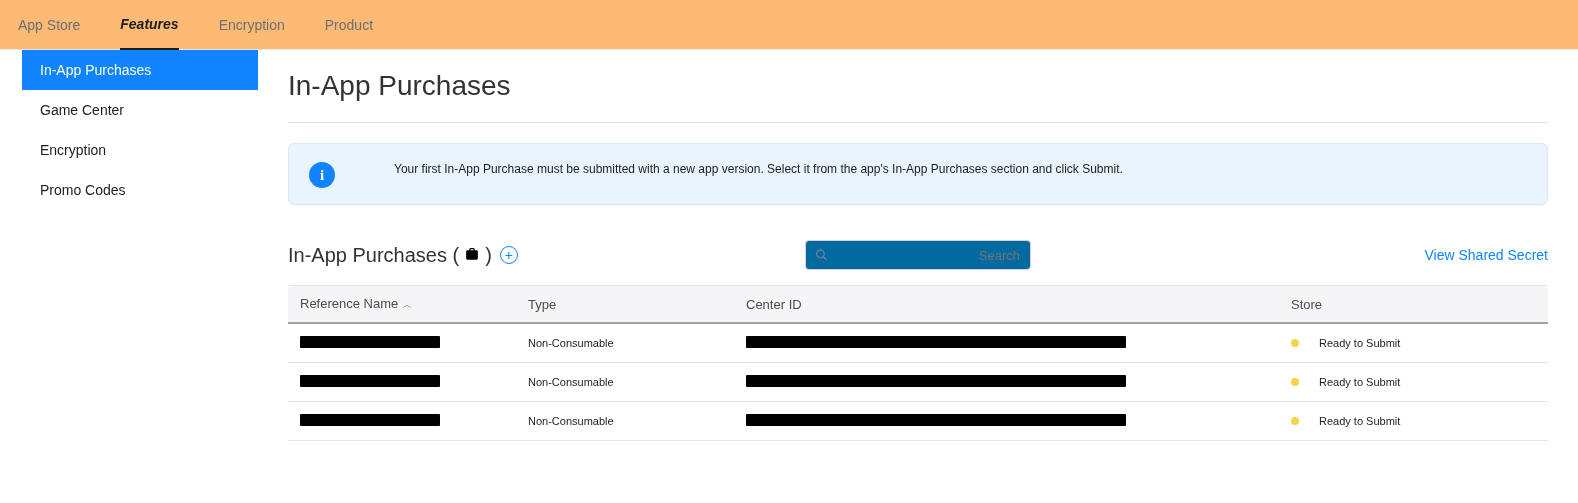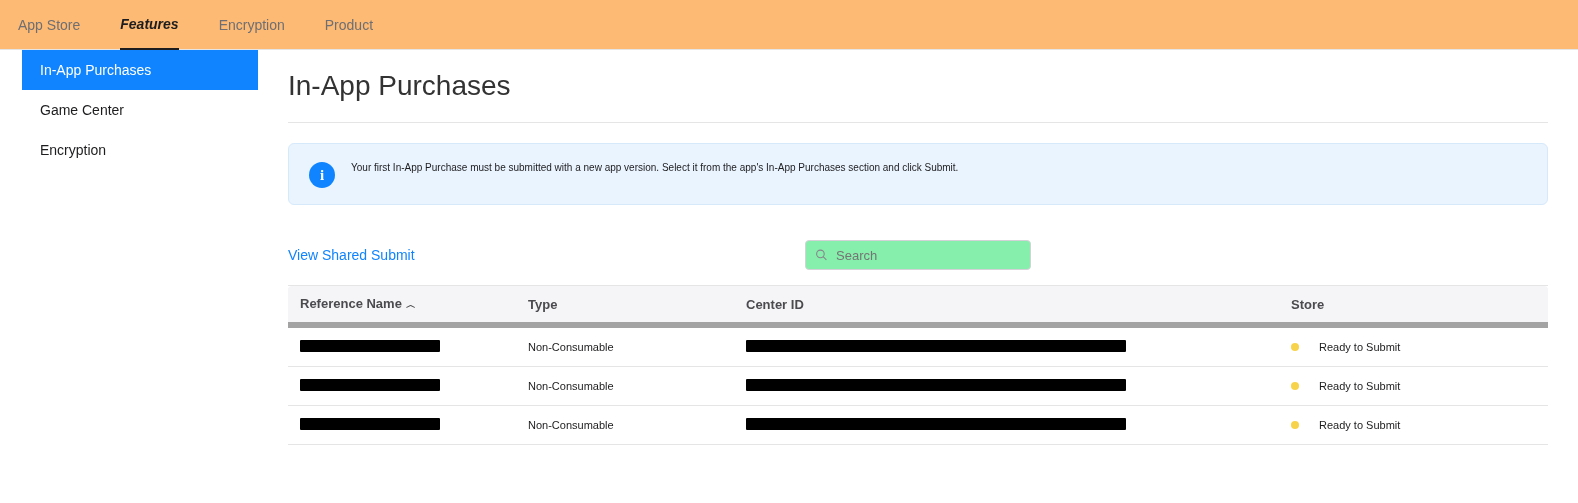--- a/index.html
+++ b/index.html
@@ -9,34 +9,34 @@
 .topnav-item.active { color: #1d1d1f; font-weight: 600; border-bottom: 2px solid #1d1d1f; font-style: italic; }
 .layout { display: flex; padding-left: 22px; }
 .sidebar { width: 236px; flex-shrink: 0; padding-top: 0; }
 .sidebar-item { font-size: 14px; padding: 12px 18px; color: #1d1d1f; cursor: pointer; }
 .sidebar-item.active { background: #0f84fe; color: #fff; }
 .main { flex: 1; padding: 20px 30px; }
 .page-title { font-size: 28px; font-weight: 400; margin-bottom: 20px; color: #333; }
 hr { border: none; border-top: 1px solid #e5e5e5; margin-bottom: 20px; }
 .info-box { display: flex; align-items: flex-start; gap: 16px; background: #eaf4fe; border: 1px solid #d6e9fb; border-radius: 6px; padding: 16px 20px; margin-bottom: 34px; }
 .info-icon { width: 26px; height: 26px; border-radius: 50%; background: #0f84fe; color: #fff; display: flex; align-items: center; justify-content: center; font-family: Georgia, serif; font-weight: 700; font-size: 15px; flex-shrink: 0; margin-top: 2px; }
-.info-text p { font-size: 10px; color: #1d1d1f; line-height: 1.5; }
+.info-text p { font-size: 12px; color: #1d1d1f; line-height: 1.5; margin-left: 43px; }
 .info-text p + p { margin-top: 12px; }
 .section-header { display: flex; align-items: center; justify-content: space-between; margin-bottom: 14px; }
 .section-left { display: flex; align-items: center; gap: 8px; }
 .section-title { font-size: 20px; font-weight: 400; color: #333; display: flex; align-items: center; gap: 6px; }
 .bag-icon { width: 14px; height: 14px; }
 .add-btn { width: 18px; height: 18px; border: 1.5px solid #0f84fe; border-radius: 50%; display: flex; align-items: center; justify-content: center; color: #0f84fe; font-size: 14px; line-height: 1; cursor: pointer; }
-.search-input { width: 226px; height: 30px; border: 1px solid #d2d2d7; border-radius: 4px; padding: 0 10px 0 30px; font-size: 13px; background: #86efac; }
+.search-input { width: 226px; height: 30px; border: 1px solid #d2d2d7; border-radius: 4px; padding: 0 10px 0 30px; font-size: 13px; background: #0369a1; text-align: right; }
 .search-container { position: relative; }
 .search-icon { position: absolute; left: 10px; top: 50%; transform: translateY(-50%); color: #86868b; }
 .shared-secret { color: #0f84fe; font-size: 14px; cursor: pointer; }
 .table { width: 100%; border-collapse: collapse; }
 .table thead tr { background: #f5f5f7; }
-.table th { text-align: left; font-weight: 700; font-size: 13px; color: #4b4b4f; padding: 10px 12px; border-top: 1px solid #e5e5e5; border-bottom: 6px solid #a3a3a3; }
+.table th { text-align: left; font-weight: 400; font-size: 13px; color: #4b4b4f; padding: 10px 12px; border-top: 1px solid #e5e5e5; border-bottom: 2px solid #a3a3a3; }
 .table th:first-child { border-radius: 4px 0 0 4px; }
 .table th:last-child { border-radius: 0 4px 4px 0; }
 .sort-caret { font-size: 10px; margin-left: 4px; }
 .table td { padding: 12px; font-size: 11px; border-bottom: 1px solid #e5e5e5; vertical-align: middle; }
 .redacted { display: inline-block; background: #000; height: 12px; border-radius: 1px; }
 .redacted.short { width: 140px; }
 .redacted.long { width: 380px; }
 .status-cell { display: flex; align-items: center; gap: 20px; }
 .status-dot { width: 8px; height: 8px; border-radius: 50%; background: #f7d34b; flex-shrink: 0; }
 .col-ref { width: 228px; }
@@ -54,43 +54,54 @@
   <div class="topnav-item active">Features</div>
   <div class="topnav-item">Encryption</div>
   <div class="topnav-item">Product</div>
 </div>
 
 <div class="layout">
   <div class="sidebar">
     <div class="sidebar-item active">In-App Purchases</div>
     <div class="sidebar-item">Game Center</div>
     <div class="sidebar-item">Encryption</div>
+    <div class="sidebar-item">Promo Codes</div>
   </div>
 
   <div class="main">
     <h1 class="page-title">In-App Purchases</h1>
     <hr>
     <div class="info-box">
       <div class="info-icon">i</div>
       <div class="info-text">
         <p>Your first In-App Purchase must be submitted with a new app version. Select it from the app's In-App Purchases section and click Submit.</p>
       </div>
     </div>
 
     <div class="section-header">
+      <div class="section-left">
+        <div class="section-title">
+          <span>In-App Purchases (</span>
+          <svg class="bag-icon" viewBox="0 0 24 24" fill="#000">
+              <path d="M7 4V3a3 3 0 0 1 3-3h4a3 3 0 0 1 3 3v1h3a2 2 0 0 1 2 2v12a2 2 0 0 1-2 2H4a2 2 0 0 1-2-2V6a2 2 0 0 1 2-2h3zm2 0h6V3a1 1 0 0 0-1-1h-4a1 1 0 0 0-1 1v1z"></path>
+            </svg>
+          <span>)</span>
+        </div>
+        <div class="add-btn">+</div>
+      </div>
       <div class="section-center">
         <div class="search-container">
           <svg class="search-icon" width="13" height="13" viewBox="0 0 24 24" fill="none" stroke="currentColor" stroke-width="2">
               <circle cx="10" cy="10" r="7"></circle>
               <line x1="21" y1="21" x2="15" y2="15"></line>
             </svg>
           <input class="search-input" placeholder="Search" style="">
         </div>
       </div>
-      <div class="shared-secret">View Shared Submit</div>
+      <div class="shared-secret">View Shared Secret</div>
     </div>
 
     <table class="table">
       <thead>
         <tr>
           <th class="col-ref">
             <span>Reference Name</span><span class="sort-caret">︿</span>
           </th>
           <th class="col-type">Type</th>
           <th class="col-pid">Center ID</th>

